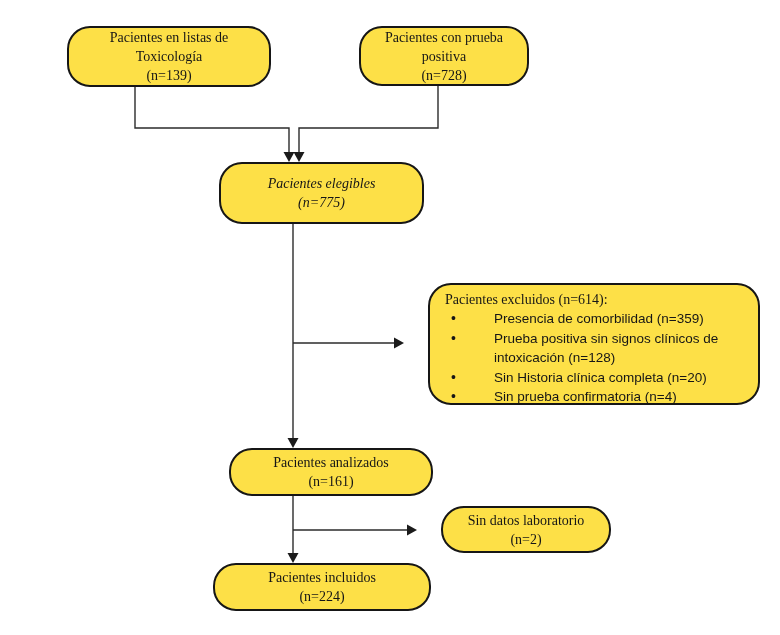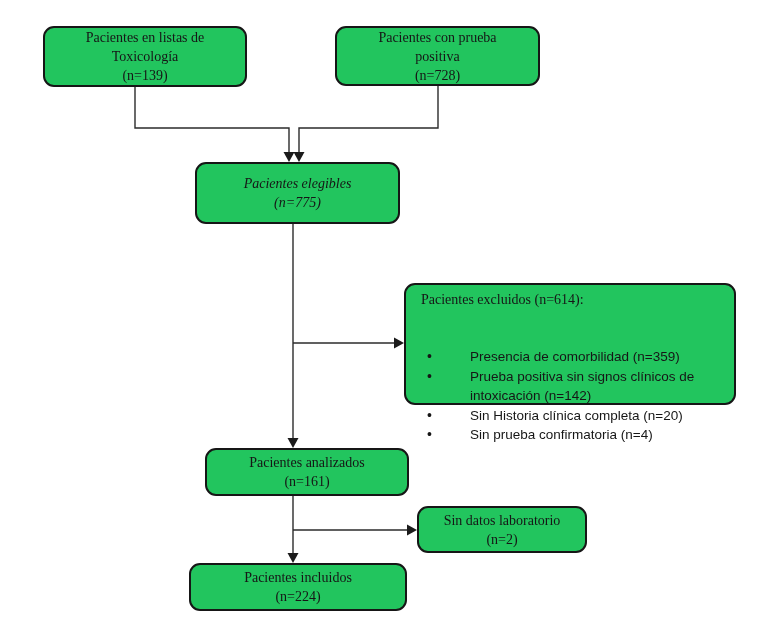--- a/index.html
+++ b/index.html
@@ -18,48 +18,48 @@
   .connectors {
     position: absolute;
     left: 0;
     top: 0;
     width: 780px;
     height: 635px;
   }
   .box {
     position: absolute;
     box-sizing: border-box;
-    background: #22c55e;
+    background: #fde047;
     border: 2.3px solid #161616;
-    border-radius: 11px;
+    border-radius: 23px;
     display: flex;
     flex-direction: column;
     align-items: center;
     justify-content: center;
     text-align: center;
     color: #161616;
     font-size: 14px;
     line-height: 19px;
+    margin-left: 24px;
   }
   .box .line { white-space: nowrap; }
 
   .box-toxicologia { left: 43px;  top: 26px;  width: 204px; height: 61px; }
-  .box-prueba      { left: 335px; top: 26px;  width: 205px; height: 60px; }
+  .box-prueba      { left: 335px; top: 26px;  width: 170px; height: 60px; }
   .box-elegibles   { left: 195px; top: 162px; width: 205px; height: 62px; font-style: italic; }
   .box-analizados  { left: 205px; top: 448px; width: 204px; height: 48px; }
   .box-sindatos    { left: 417px; top: 506px; width: 170px; height: 47px; }
   .box-incluidos   { left: 189px; top: 563px; width: 218px; height: 48px; }
 
   .box-excluidos {
     left: 404px; top: 283px; width: 332px; height: 122px;
     align-items: flex-start;
     justify-content: flex-start;
     text-align: left;
     padding: 5px 10px 4px 15px;
-    gap: 38px;
   }
   .box-excluidos .header {
     font-size: 14px;
     line-height: 19px;
     color: #161616;
   }
   .excl-list {
     list-style: none;
     margin: 0;
     padding: 0;
@@ -129,21 +129,21 @@
 
   <div class="box box-excluidos">
     <div class="header">Pacientes excluidos (n=614):</div>
     <ul class="excl-list">
       <li>
         <span class="bullet">•</span>
         <span class="bullet-text">Presencia de comorbilidad (n=359)</span>
       </li>
       <li>
         <span class="bullet">•</span>
-        <span class="bullet-text">Prueba positiva sin signos clínicos de intoxicación (n=142)</span>
+        <span class="bullet-text">Prueba positiva sin signos clínicos de intoxicación (n=128)</span>
       </li>
       <li>
         <span class="bullet">•</span>
         <span class="bullet-text">Sin Historia clínica completa (n=20)</span>
       </li>
       <li>
         <span class="bullet">•</span>
         <span class="bullet-text">Sin prueba confirmatoria (n=4)</span>
       </li>
     </ul>

